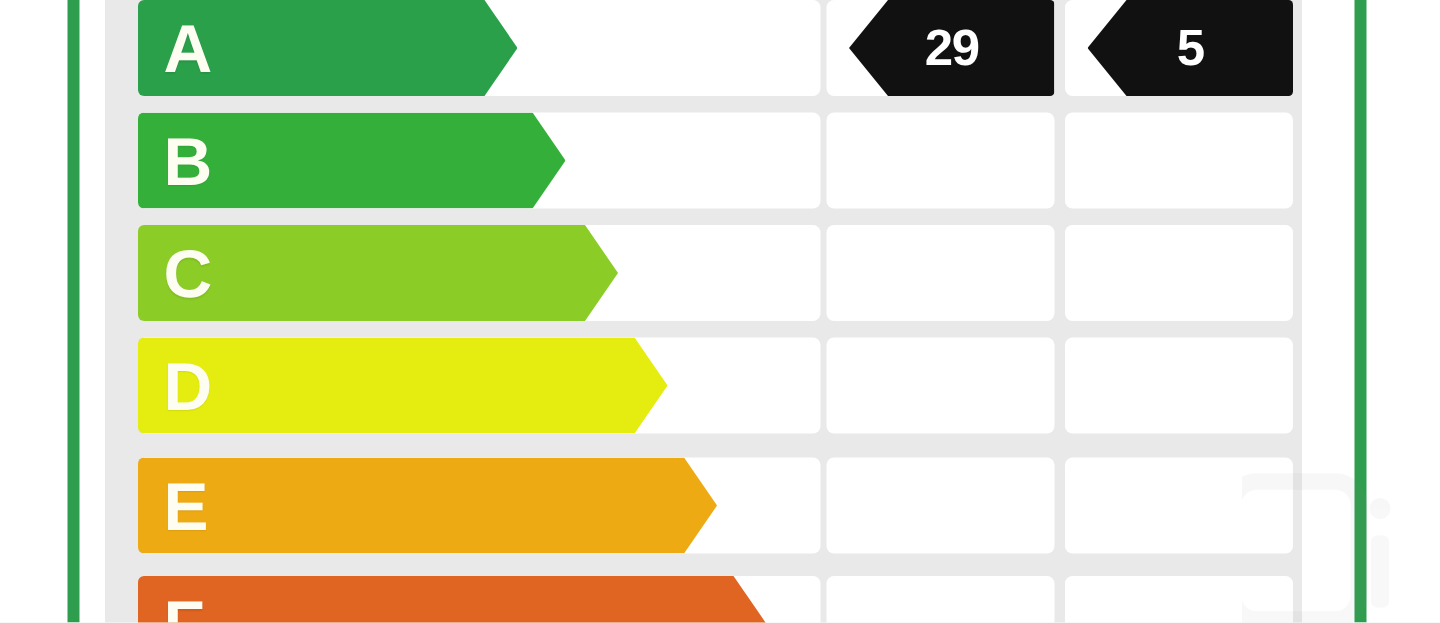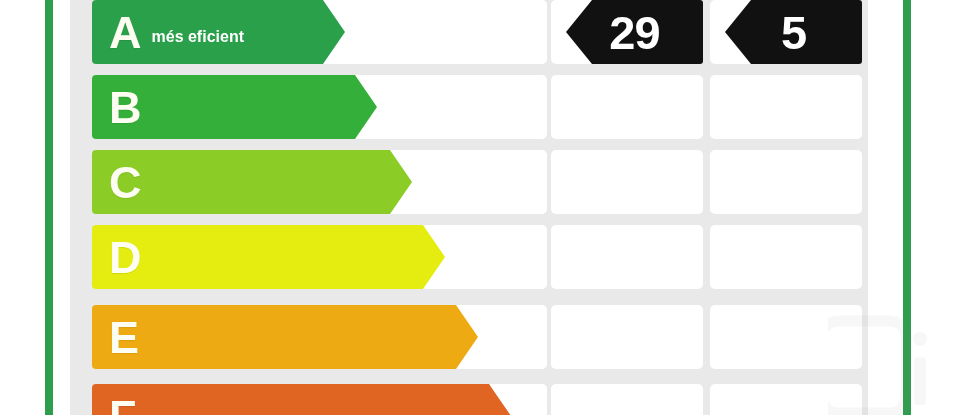--- a/index.html
+++ b/index.html
@@ -102,21 +102,21 @@
     background:#111111;
     display:flex;align-items:center;justify-content:center;
     border-radius:3px;
     -webkit-clip-path:polygon(26px 0, 100% 0, 100% 100%, 26px 100%, 0 50%);
     clip-path:polygon(26px 0, 100% 0, 100% 100%, 26px 100%, 0 50%);
   }
   .badge.b1{left:496px;width:137px;}
   .badge.b2{left:655px;width:137px;}
   .badge-value{
     color:#ffffff;
-    font-size:47px;
+    font-size:34px;
     font-weight:bold;
     line-height:1;
     letter-spacing:-1px;
   }
 </style>
 </head>
 <body>
 
 <div id="page">
 
@@ -124,21 +124,20 @@
   <div class="green-rule right"></div>
 
   <div id="label-table">
 
     <div class="row" data-grade="A">
       <div class="cell c-bar"></div>
       <div class="cell c-num1"></div>
       <div class="cell c-num2"></div>
       <div class="bar" style="background: rgb(43, 160, 75);">
         <span class="grade">A</span>
-        <span class="bar-note">més eficient</span>
       </div>
       <div class="badge b1">
         <span class="badge-value">29</span>
       </div>
       <div class="badge b2">
         <span class="badge-value">5</span>
       </div>
     </div>
 
     <div class="row" data-grade="B">

